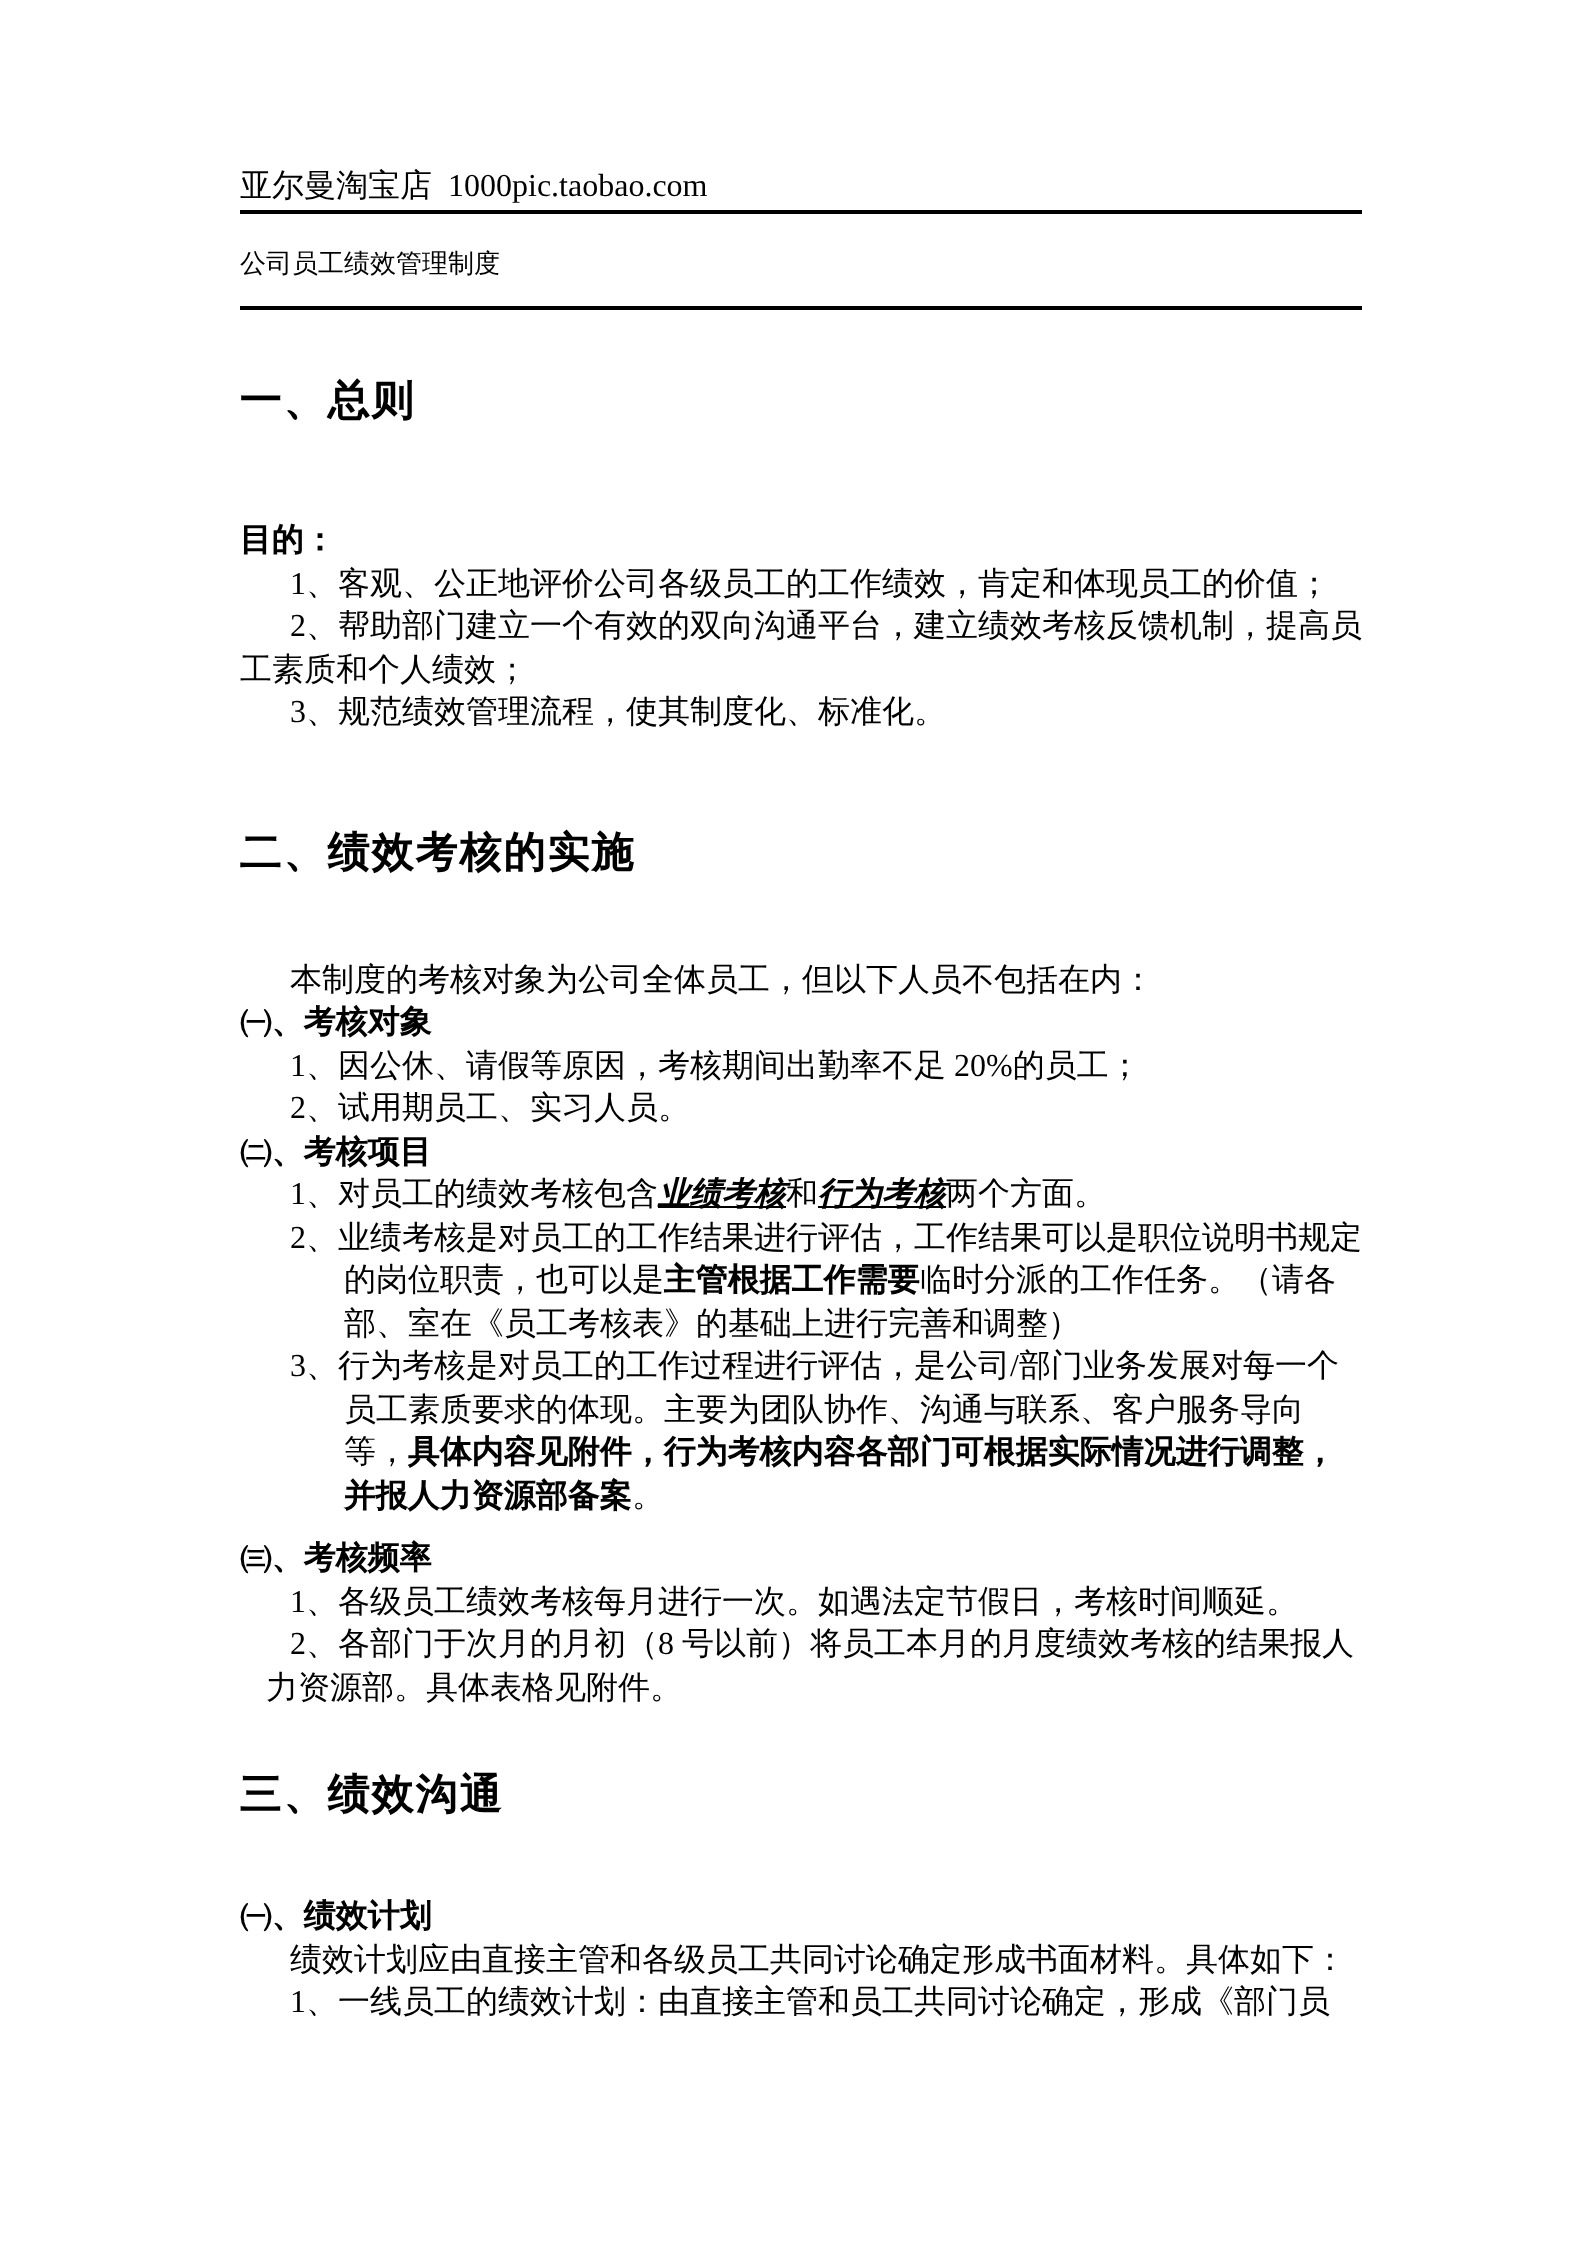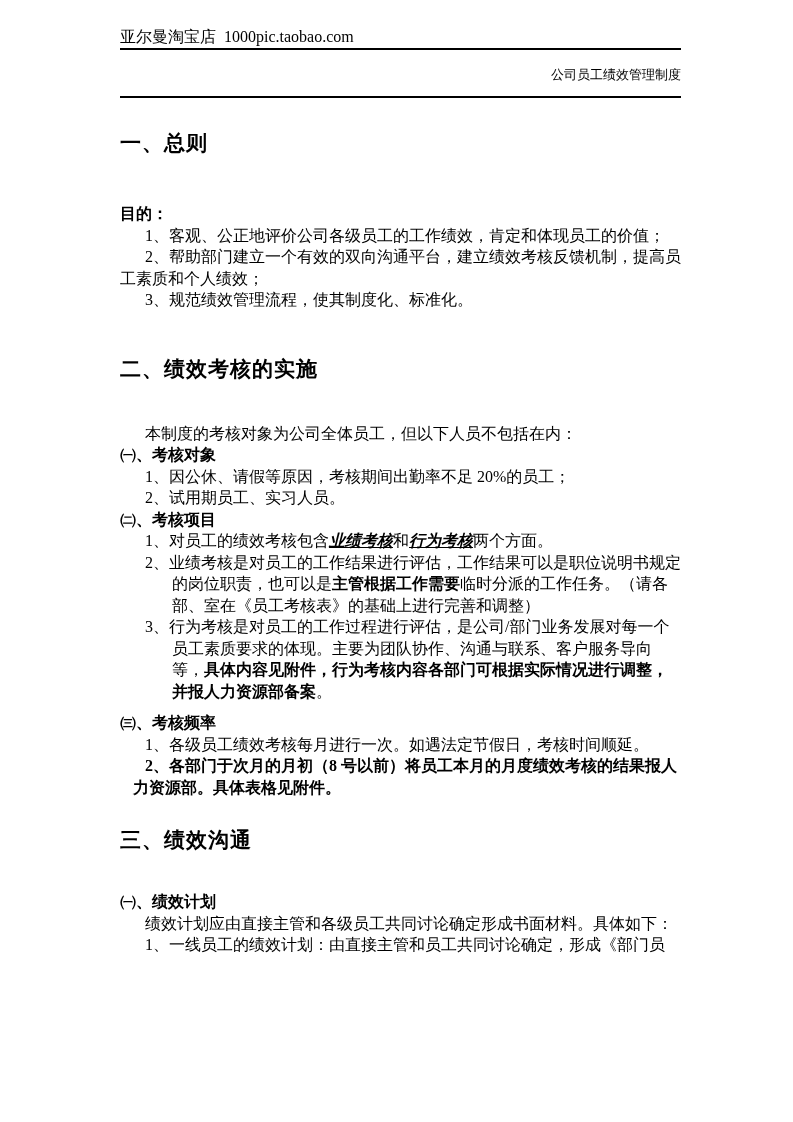--- a/index.html
+++ b/index.html
@@ -14,31 +14,31 @@
     width: 793px; height: 1122px;
     background: #ffffff;
     overflow: hidden;
   }
   .content {
     position: absolute;
     left: 120px; top: 0;
     width: 561px;
   }
   .header-block {
-    padding-top: 26px;
+    padding-top: 83px;
     border-bottom: 2px solid #000000;
   }
   .header-text {
     font-size: 16px;
     line-height: 22px;
     white-space: pre;
   }
   .doc-title {
     margin-top: 17px;
-    text-align: right;
+    text-align: left;
     font-size: 13px;
     line-height: 16px;
     font-weight: normal;
   }
   .rule2 {
     margin-top: 13px;
     border-bottom: 2px solid #000000;
   }
   .h-main {
     font-weight: bold;
@@ -55,21 +55,21 @@
     line-height: 21.5px;
   }
   .purpose {
     margin-top: 45px;
     font-weight: bold;
   }
   .sub-title { font-weight: bold; }
   .sub-title.gap-before { margin-top: 10px; }
   .item-flat { text-indent: 25px; }
   .item-hang { padding-left: 52px; text-indent: -27px; }
-  .item-hang13 { padding-left: 13px; text-indent: 12px; font-weight: bold; }
+  .item-hang13 { padding-left: 13px; text-indent: 12px; }
   .biu {
     font-weight: bold;
     font-style: italic;
     text-decoration: underline;
     margin-top: 32px;
   }
   .b { font-weight: bold; }
 </style>
 </head>
 <body>

